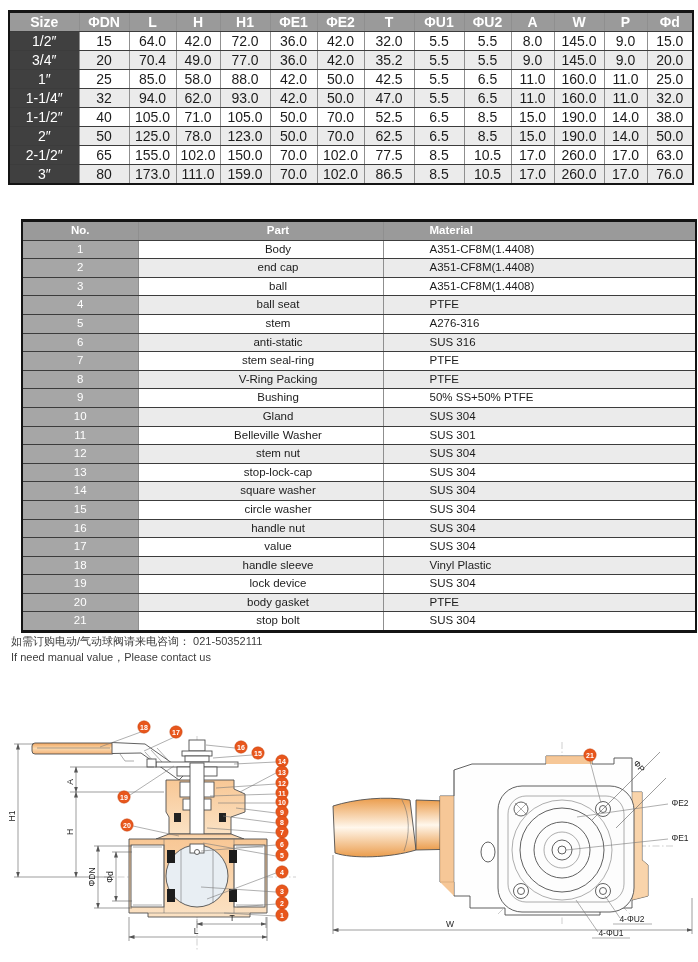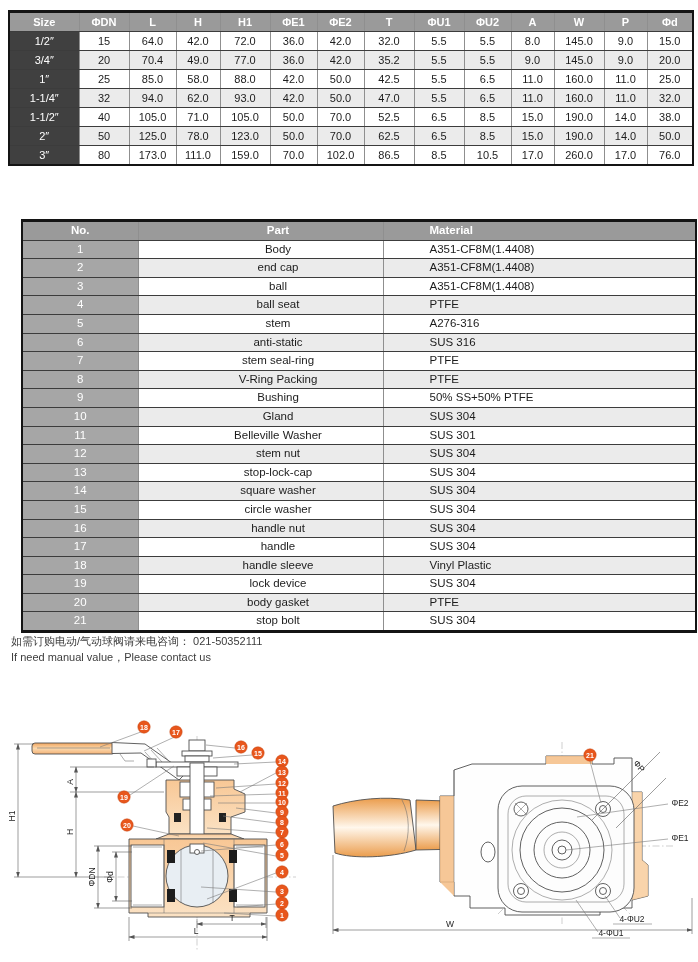--- a/index.html
+++ b/index.html
@@ -1,20 +1,20 @@
 <!DOCTYPE html>
 <html><head>
 <meta charset="utf-8">
 <style>
   html,body{margin:0;padding:0;background:#fff;}
   body{width:698px;height:962px;position:relative;font-family:"Liberation Sans",sans-serif;color:#1c1c1c;}
 
   
   table{border-collapse:collapse;table-layout:fixed;}
-  .dims{position:absolute;left:8px;top:10px;width:682px;font-size:11px;
+  .dims{position:absolute;left:8px;top:10px;width:682px;font-size:14px;
         border:2px solid #141414;border-top-width:3px;}
   .dims th,.dims td{border:1px solid #8f8f8f;border-top:1px solid #3c3c3c;border-bottom:1px solid #3c3c3c;
         height:18px;line-height:18px;text-align:center;padding:0;overflow:hidden;white-space:nowrap;}
   .dims th{background:#9a9a9a;color:#fff;font-weight:bold;}
   .dims td.first{background:#404040;color:#fff;}
   .dims tbody tr:nth-child(even) td:not(.first){background:#ebebeb;}
   .dims tbody tr:nth-child(odd)  td:not(.first){background:#ffffff;}
 
   
   .parts{position:absolute;left:21px;top:219px;width:674px;font-size:11.5px;
@@ -174,20 +174,36 @@
         <td>70.0</td>
         <td>62.5</td>
         <td>6.5</td>
         <td>8.5</td>
         <td>15.0</td>
         <td>190.0</td>
         <td>14.0</td>
         <td>50.0</td>
       </tr>
       <tr>
+        <td class="first">2-1/2″</td>
+        <td>65</td>
+        <td>155.0</td>
+        <td>102.0</td>
+        <td>150.0</td>
+        <td>70.0</td>
+        <td>102.0</td>
+        <td>77.5</td>
+        <td>8.5</td>
+        <td>10.5</td>
+        <td>17.0</td>
+        <td>260.0</td>
+        <td>17.0</td>
+        <td>63.0</td>
+      </tr>
+      <tr>
         <td class="first">3″</td>
         <td>80</td>
         <td>173.0</td>
         <td>111.0</td>
         <td>159.0</td>
         <td>70.0</td>
         <td>102.0</td>
         <td>86.5</td>
         <td>8.5</td>
         <td>10.5</td>
@@ -288,21 +304,21 @@
         <td>circle washer</td>
         <td>SUS 304</td>
       </tr>
       <tr>
         <td class="first">16</td>
         <td>handle nut</td>
         <td>SUS 304</td>
       </tr>
       <tr>
         <td class="first">17</td>
-        <td>handle</td>
+        <td>value</td>
         <td>SUS 304</td>
       </tr>
       <tr>
         <td class="first">18</td>
         <td>handle sleeve</td>
         <td>Vinyl Plastic</td>
       </tr>
       <tr>
         <td class="first">19</td>
         <td>lock device</td>

